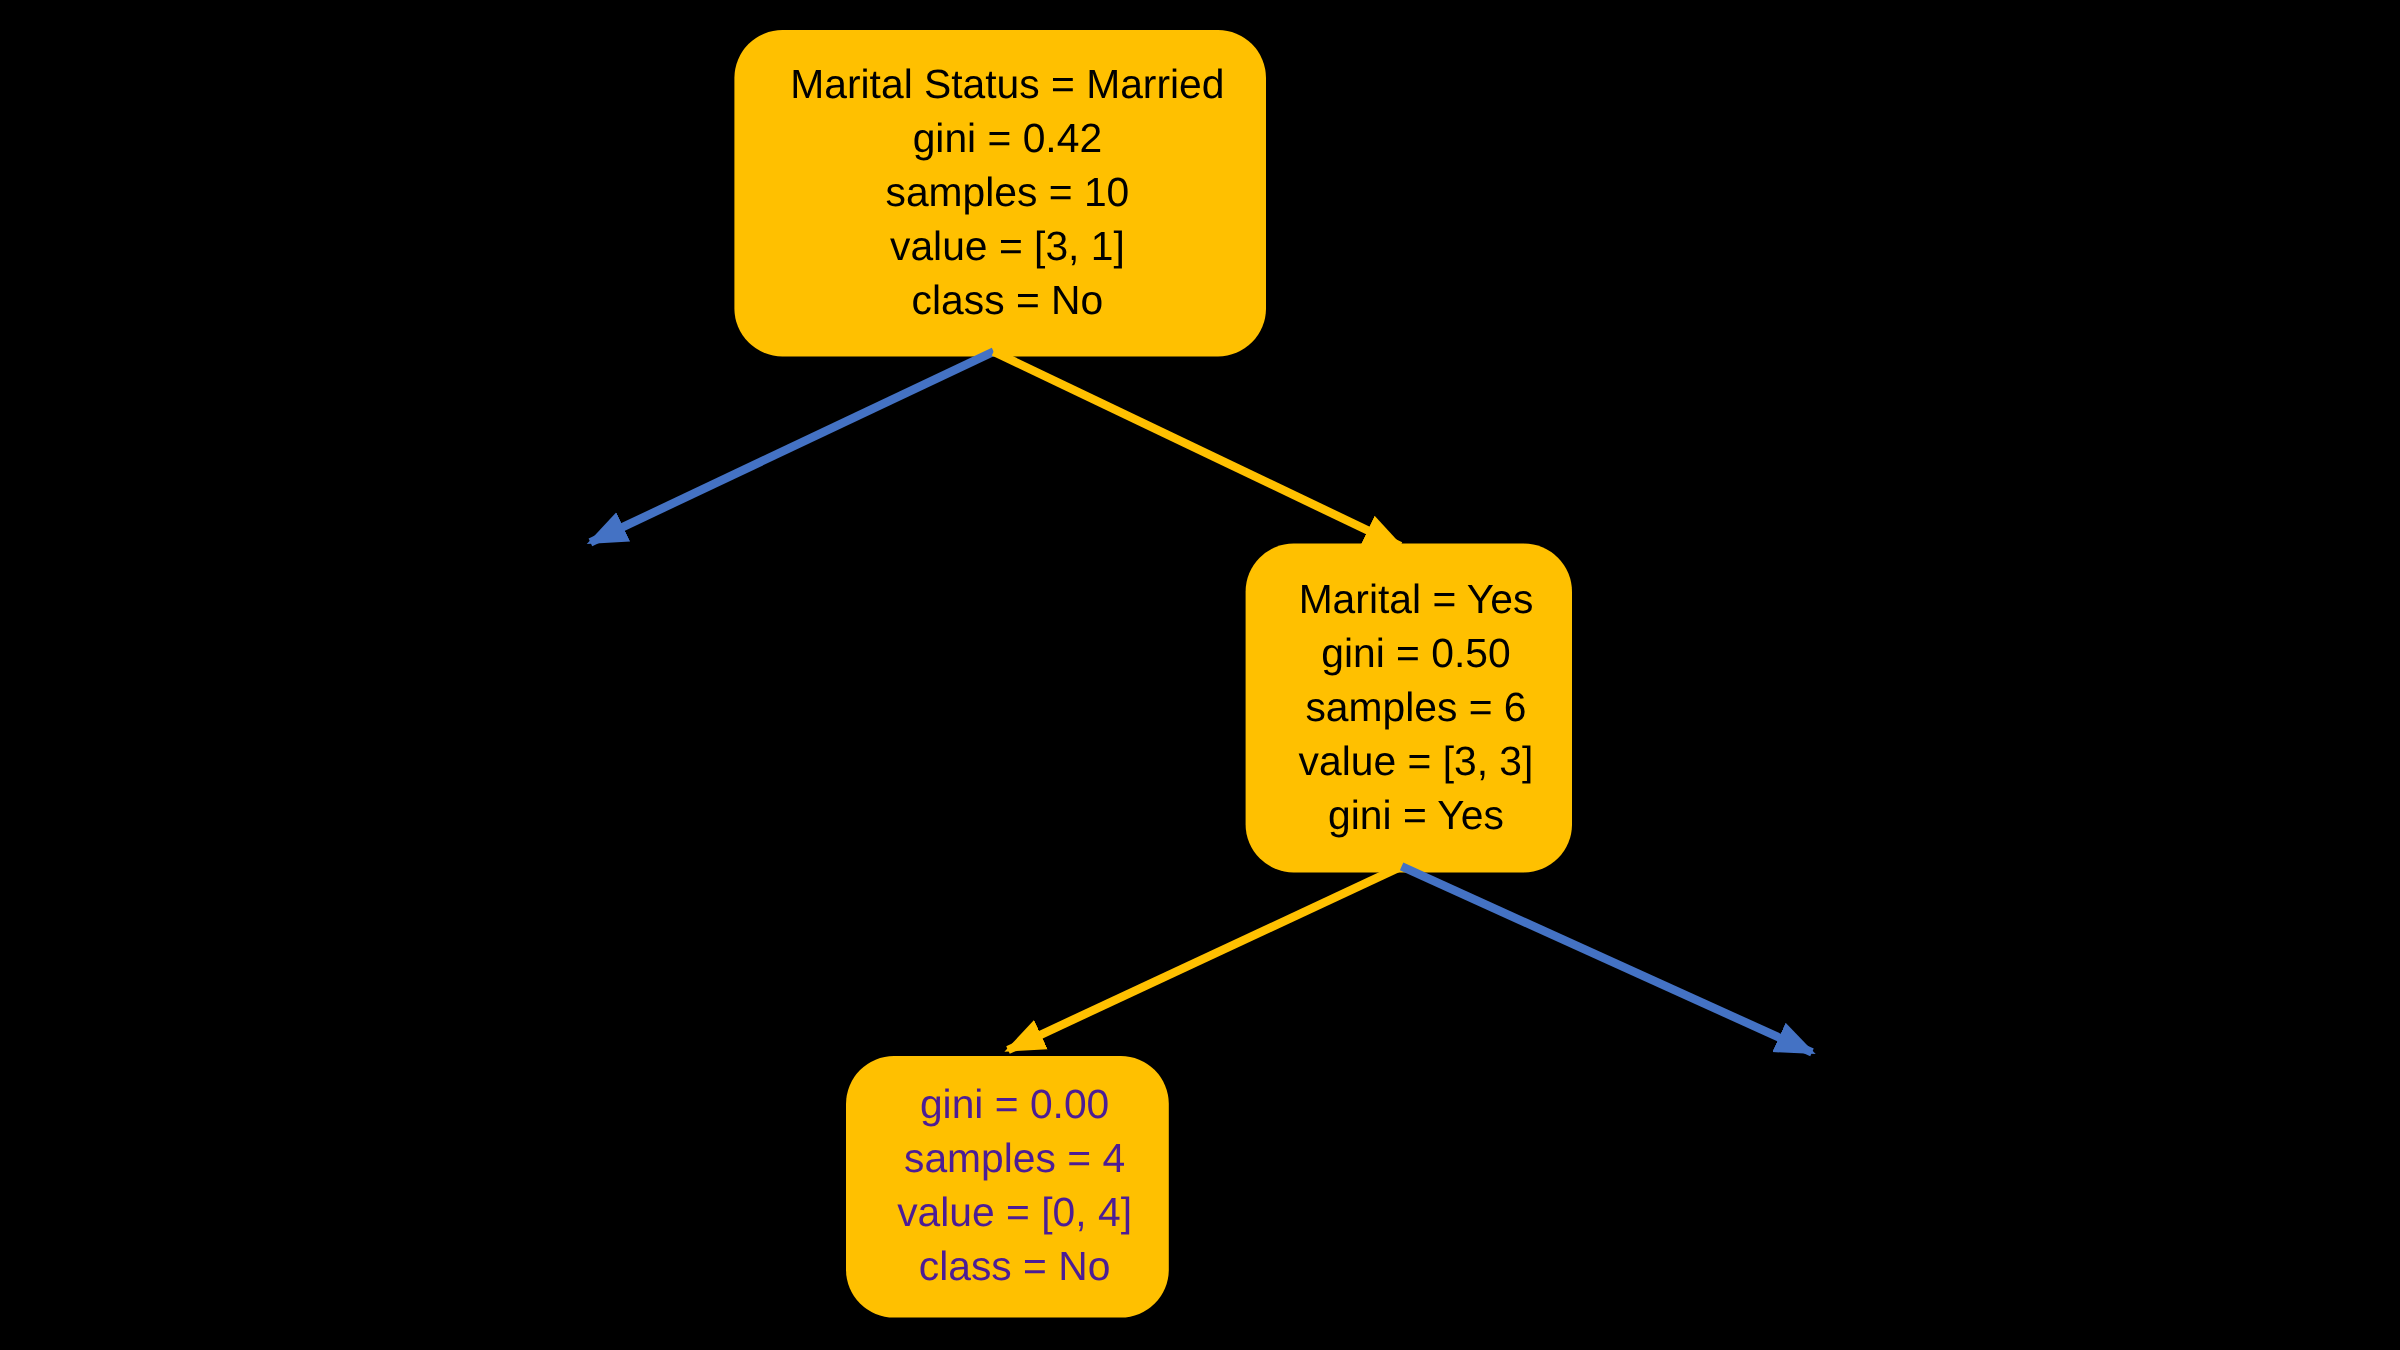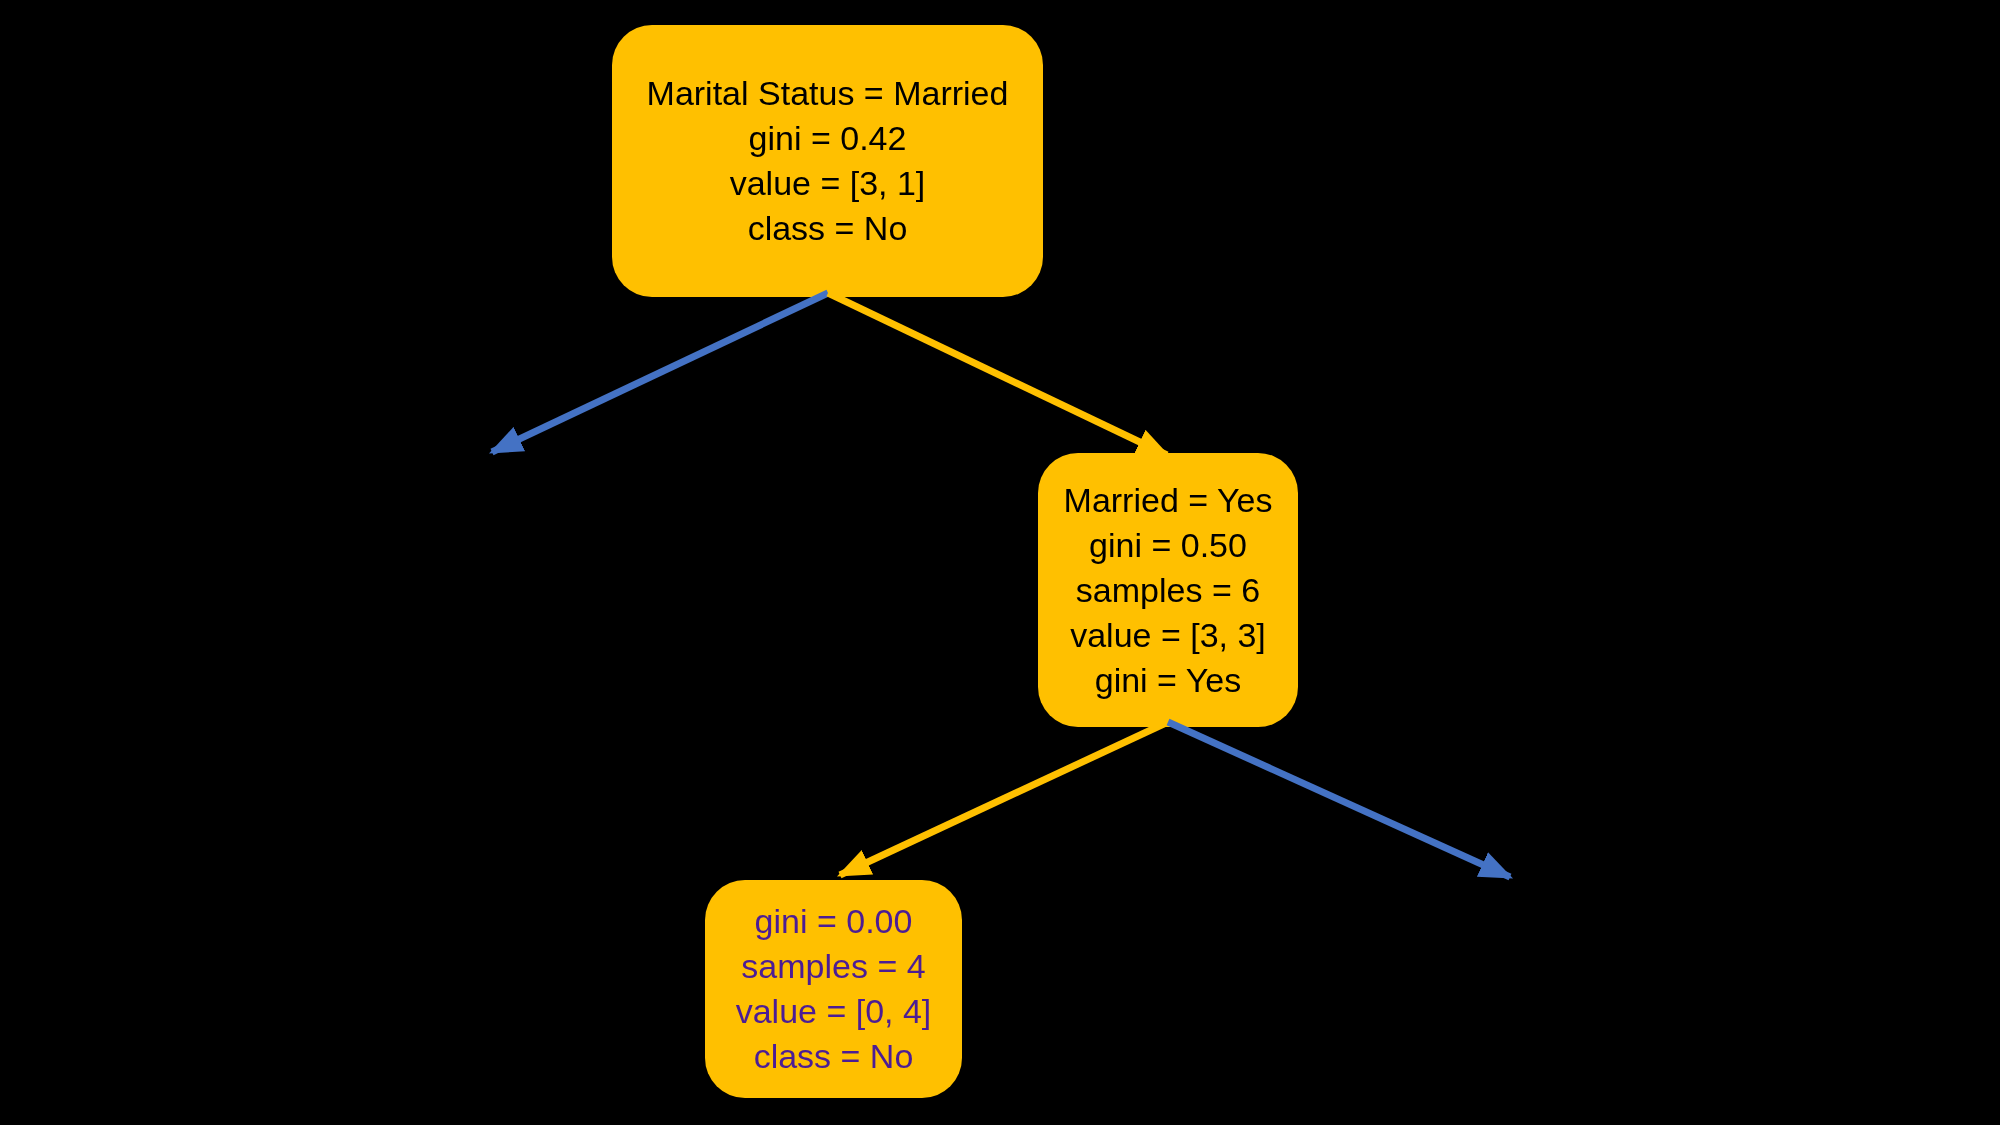--- a/index.html
+++ b/index.html
@@ -32,39 +32,41 @@
     border-radius: 40px;
     display: flex;
     flex-direction: column;
     align-items: center;
     justify-content: center;
     text-align: right;
     font-size: 34px;
     line-height: 45px;
     font-weight: 400;
     letter-spacing: 0px;
+    padding-left: 12px;
   }
   .tree-node span {
     display: block;
     white-space: nowrap;
   }
 </style>
 </head>
 <body>
 
 <div class="stage" style="width: 2000px; height: 1125px; background: rgb(0, 0, 0);">
   <div class="nodes-layer" id="nodes-layer">
       <div class="tree-node" style="left: 612px; top: 25px; width: 431px; height: 272px; background: rgb(255, 192, 0); color: rgb(0, 0, 0);">
         <span>Marital Status = Married</span>
         <span>gini = 0.42</span>
+        <span>samples = 10</span>
         <span>value = [3, 1]</span>
         <span>class = No</span>
       </div>
       <div class="tree-node" style="left: 1038px; top: 453px; width: 260px; height: 274px; background: rgb(255, 192, 0); color: rgb(0, 0, 0);">
-        <span>Married = Yes</span>
+        <span>Marital = Yes</span>
         <span>gini = 0.50</span>
         <span>samples = 6</span>
         <span>value = [3, 3]</span>
         <span>gini = Yes</span>
       </div>
       <div class="tree-node" style="left: 705px; top: 880px; width: 257px; height: 218px; background: rgb(255, 192, 0); color: #4c1d95;">
         <span>gini = 0.00</span>
         <span>samples = 4</span>
         <span>value = [0, 4]</span>
         <span>class = No</span>

